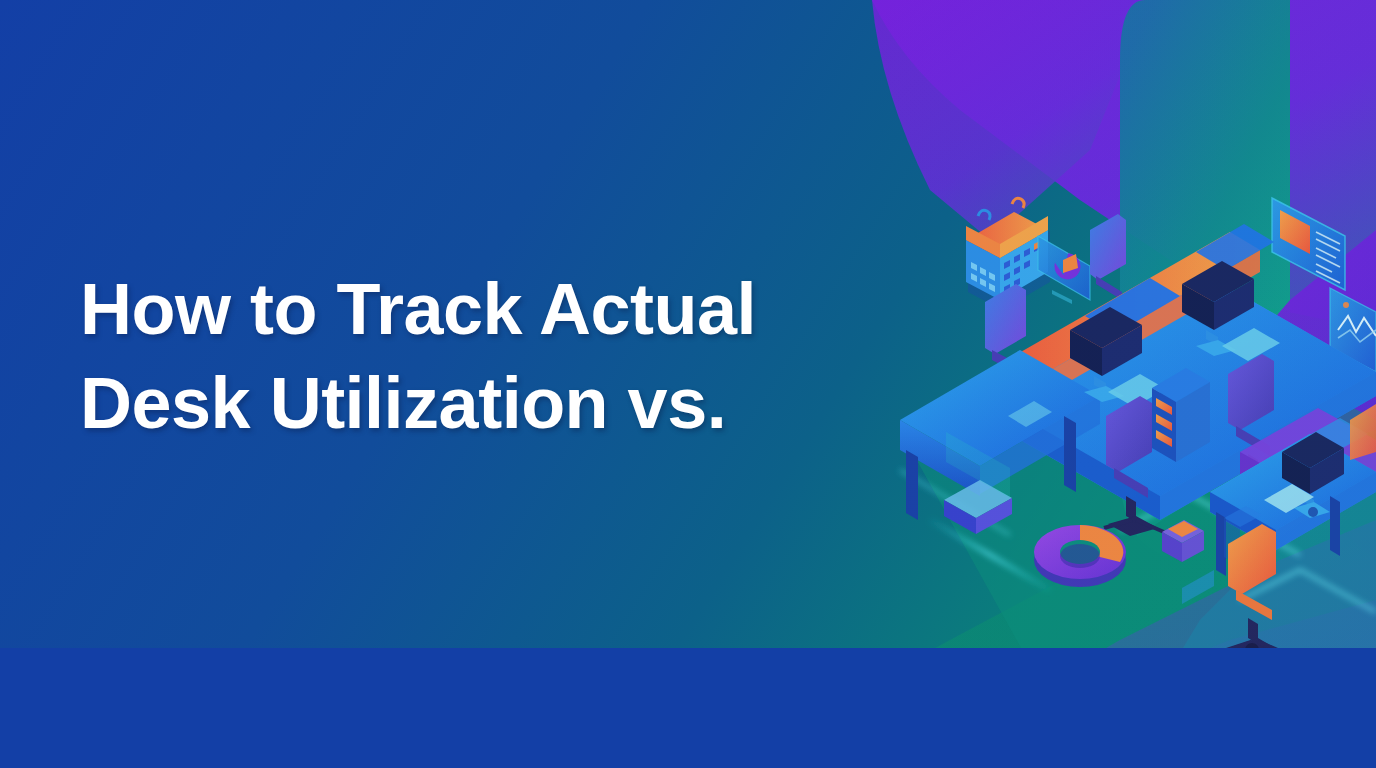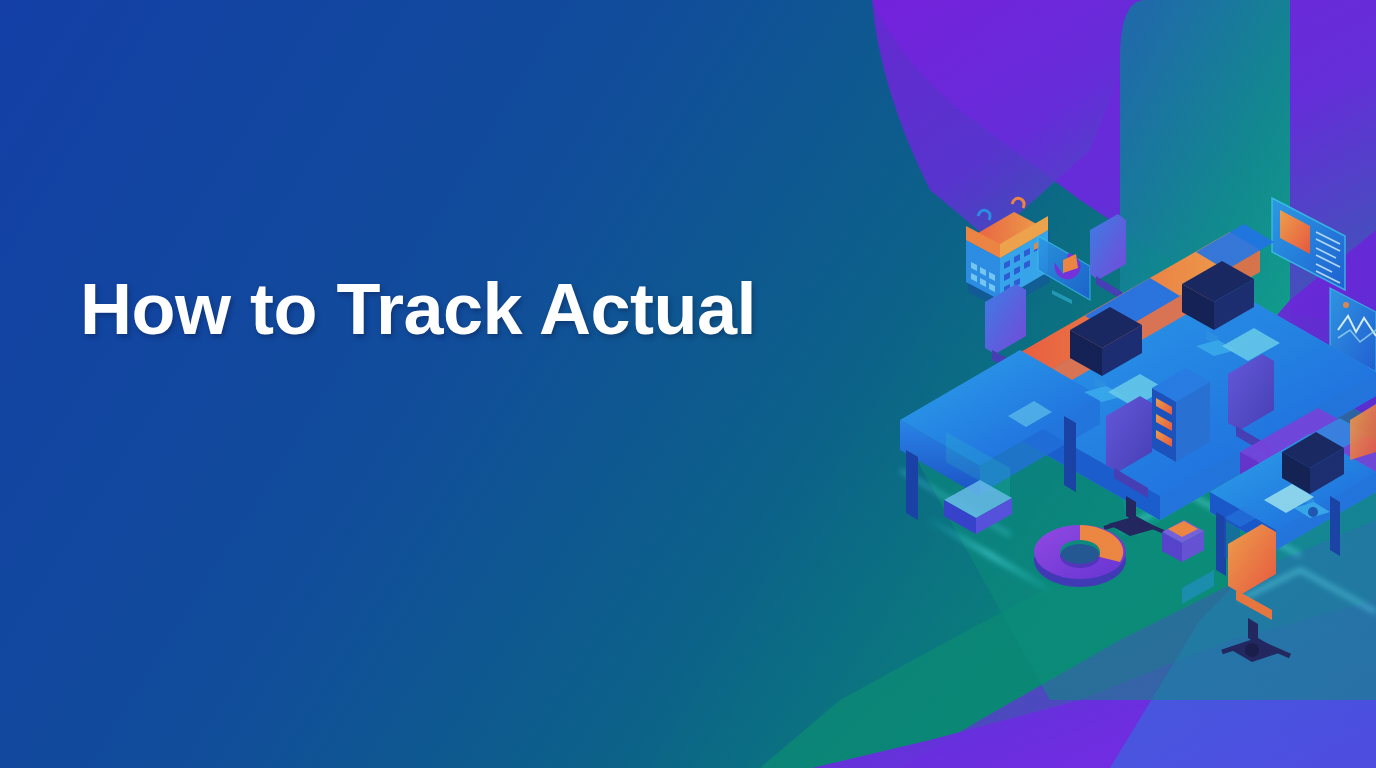--- a/index.html
+++ b/index.html
@@ -1,21 +1,21 @@
 <!DOCTYPE html>
 <html><head>
 <meta charset="utf-8">
 <style>
   html,body{margin:0;padding:0;}
   body{
     width:1376px;height:768px;overflow:hidden;
     font-family:"Liberation Sans", sans-serif;
     background:#133FA6;
   }
-  .banner{position:relative;width:1376px;height:768px;overflow:hidden;}
+  .banner{position:relative;width:1376px;height:648px;overflow:hidden;}
   .bg-svg{position:absolute;top:0;left:0;width:1376px;height:768px;display:block;}
 
   .headline{
     position:absolute;
     left:80px;
     top:214px;
     width:800px;
     z-index:40;
     color:#FFFFFF;
     font-weight:bold;
@@ -345,15 +345,16 @@
 
     <g>
       <path d="M 1182,588 L 1214,570 L 1214,586 L 1182,604 Z" fill="#2E8FE8" opacity="0.5"></path>
     </g>
 
     <rect width="1376" height="768" fill="url(#gBase)" opacity="0.06"></rect>
   </svg>
 
   <h1 class="headline">
     <span class="ln">How to Track Actual</span>
+    <span class="ln">Desk Utilization vs.</span>
   </h1>
 
 </div>
 
 </body></html>

